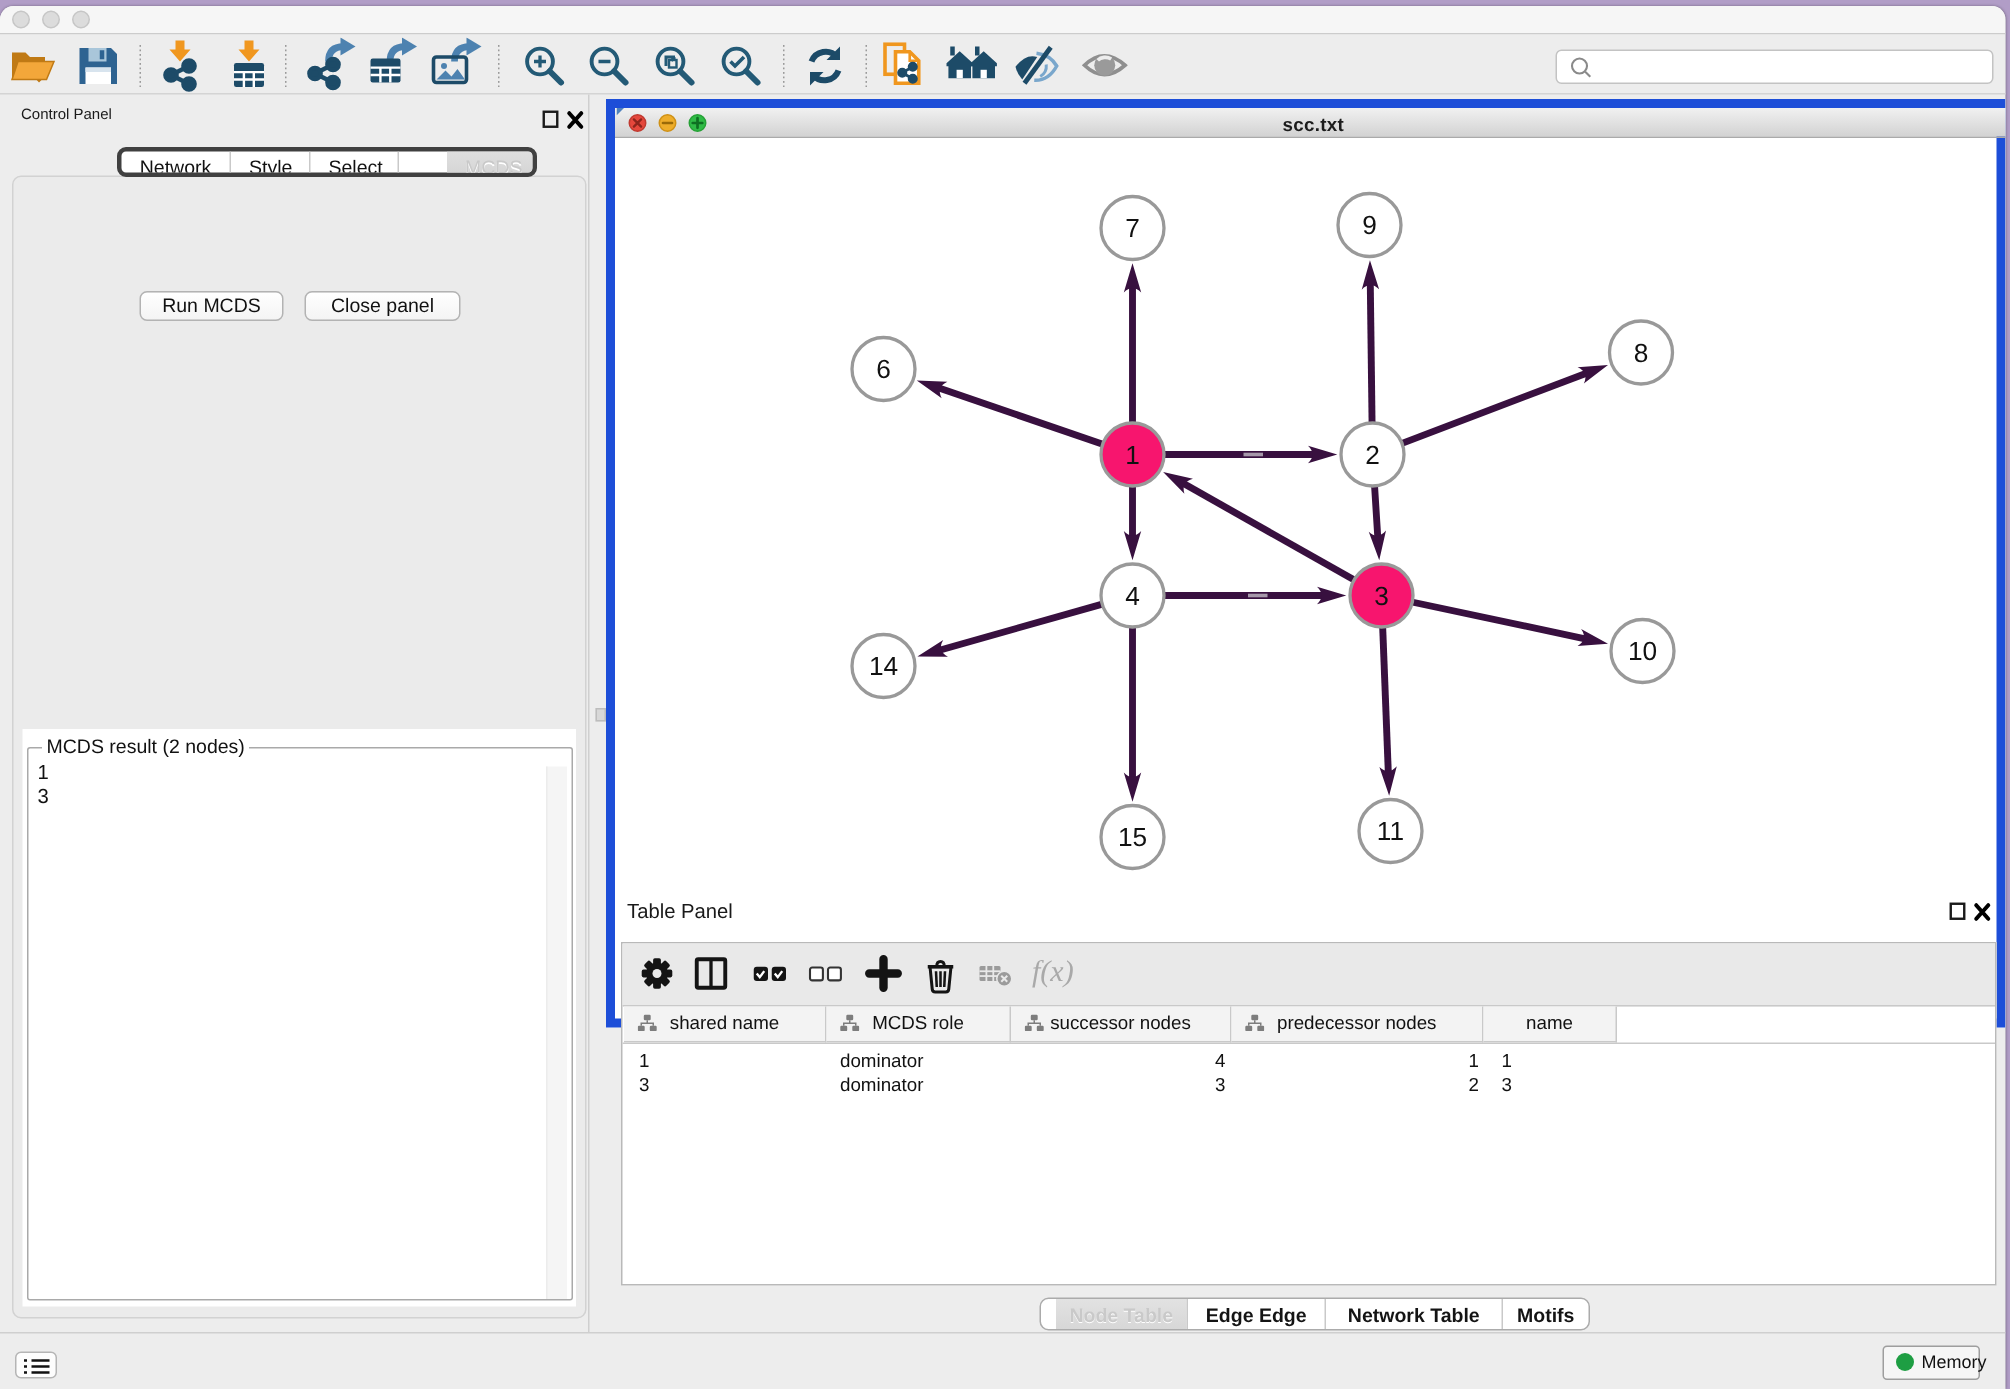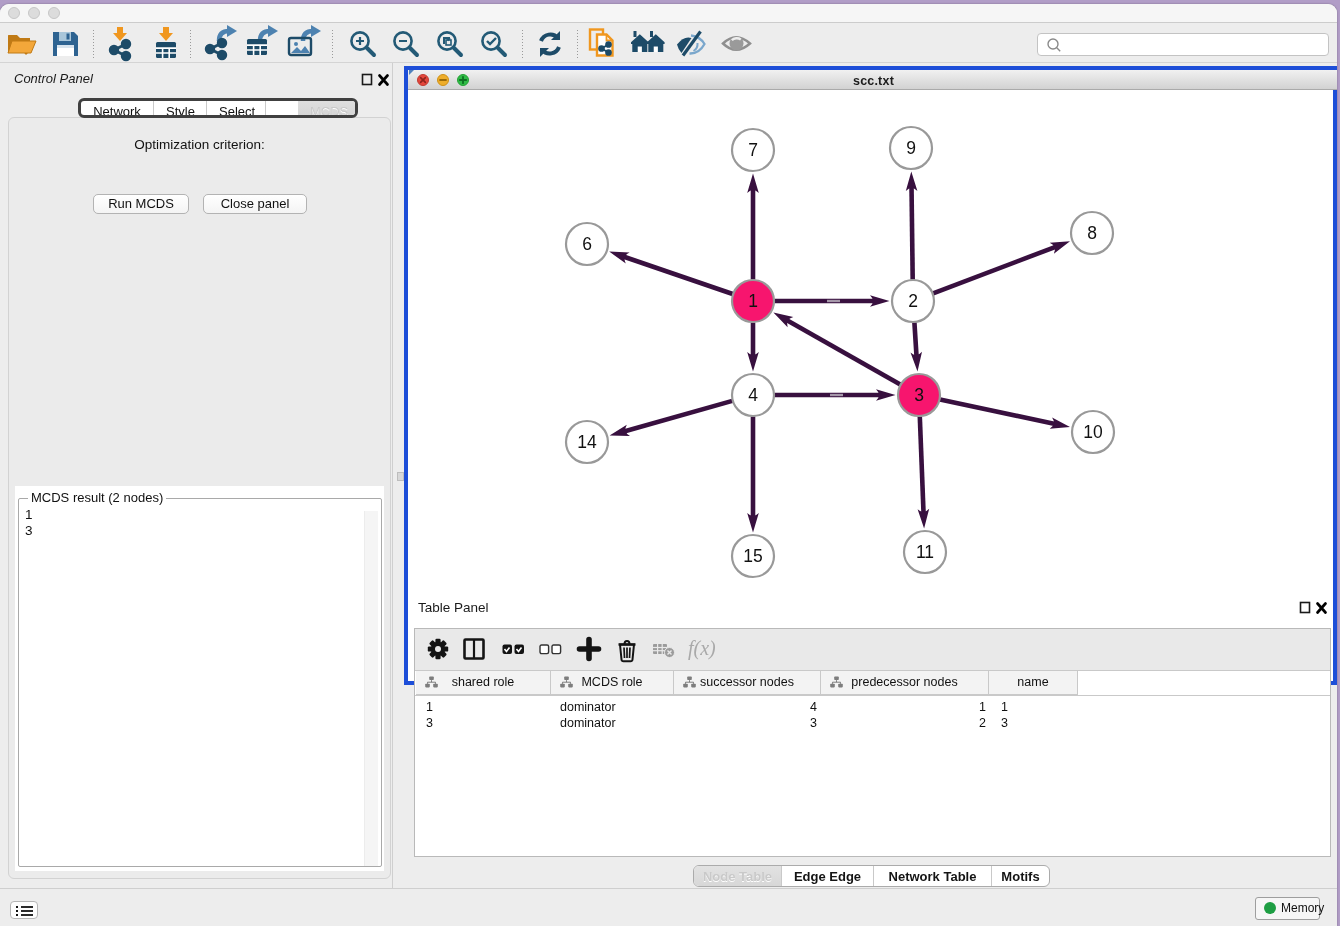--- a/index.html
+++ b/index.html
@@ -12,57 +12,57 @@
 
 .titlebar { position:absolute; left:0; top:4px; width:1337px; height:19px; background:#f6f6f6; border-bottom:1px solid #cccccc; }
 .tl { position:absolute; top:7px; width:12px; height:12px; border-radius:50%; background:#dcdcdc; border:1px solid #c6c6c6; }
 .wintitle { position:absolute; top:6px; left:0; width:1337px; text-align:center; font-size:13.5px; color:#9b9b9b; letter-spacing:.2px; }
 
 .toolbar { position:absolute; left:0; top:23px; width:1337px; height:40px; background:#ededed; border-bottom:1px solid #d4d4d4; }
 .tbi { position:absolute; top:29px; }
 .tsep { position:absolute; top:30px; width:1px; height:28px; background-image:linear-gradient(#9a9a9a 33%, rgba(0,0,0,0) 0%); background-size:1px 3px; }
 .search { position:absolute; left:1037px; top:33px; width:292px; height:23px; background:#fff; border:1px solid #c3c3c3; border-radius:4px; }
 
-.cp-title { position:absolute; left:14px; top:71px; font-size:13px; color:#1a1a1a;font-style:italic; }
+.cp-title { position:absolute; left:14px; top:71px; font-size:10px; color:#1a1a1a; }
 .cp-area { position:absolute; left:8px; top:117px; width:383px; height:762px; background:#ebebeb; border:1px solid #d2d2d2; border-radius:6px; }
 .tabs { position:absolute; left:78px; top:98px; height:20px; border:3px solid #404040; border-radius:6px; background:#fff; display:flex; overflow:hidden; }
 .tab { font-size:13px; color:#111; padding:2px 12px 0; border-right:1px solid #c9c9c9; height:20px; line-height:17px; text-align:center; }
 .tab:last-child { border-right:none; }
 .tab.sel { background:linear-gradient(#dfdfdf,#d2d2d2); color:#c9c9c9; text-shadow:0 1px 0 #ffffff; }
 .optlabel { position:absolute; left:8px; top:137px; width:383px; text-align:center; font-size:13.5px; color:#111; }
 .select { position:absolute; left:44px; top:160px; width:310px; height:19px; background:#fff; border:1px solid #b7b7b7; border-radius:4px; font-size:13px; color:#111; line-height:17px; padding-left:12px; }
 .btn { position:absolute; top:194px; height:20px; background:linear-gradient(#ffffff,#f4f4f4); border:1px solid #b3b3b3; border-radius:5px; font-size:13px; color:#111; text-align:center; line-height:18px; }
 .respanel { position:absolute; left:15px; top:486px; width:369px; height:385px; background:#fff; }
 .fieldset { position:absolute; left:3px; top:12px; width:364px; height:369px; border:1px solid #a9a9a9; border-radius:2px; }
 .legend { position:absolute; left:9px; top:-9px; background:#fff; padding:0 3px; font-size:13px; color:#111; }
 .scrolltrack { position:absolute; right:3px; top:12px; width:14px; height:355px; background:#f5f5f5; border-left:1px solid #ececec; }
 
 .vline { position:absolute; left:392px; top:63px; width:1px; height:825px; background:#cfcfcf; }
 .vhandle { position:absolute; left:397px; top:472px; width:7px; height:9px; background:#d8d8d8; border:1px solid #bdbdbd; }
 .hhandle { position:absolute; left:865px; top:589px; width:10px; height:4px; background:#d8d8d8; border:1px solid #c2c2c2; }
 
-.netframe { position:absolute; left:404px; top:66px; width:933px; height:619px; border:4px solid #1d4ed8; background:#fff; }
+.netframe { position:absolute; left:404px; top:66px; width:933px; height:619px; border:6px solid #1d4ed8; background:#fff; }
 .nettitle { position:absolute; left:0; top:0; width:931px; height:20px; background:linear-gradient(#f1f1f1,#d2d2d2); border-bottom:1px solid #aaaaaa; }
 .light { position:absolute; top:4px; width:12px; height:12px; border-radius:50%; }
 .light svg { position:absolute; left:0; top:0; display:block; }
 .netname { position:absolute; top:4px; left:0; width:931px; text-align:center; font-size:12.5px; color:#1c1c1c; font-weight:bold; letter-spacing:.2px; }
 .graph { position:absolute; left:0; top:21px; }
 
 .tp-title { position:absolute; left:418px; top:600px; font-size:13.5px; color:#1a1a1a; }
 .tp-box { position:absolute; left:414px; top:628px; width:917px; height:229px; border:1px solid #b9b9b9; background:#fff; }
 .tp-toolbar { position:absolute; left:0; top:0; width:915px; height:42px; background:#e9e9e9; border-bottom:1px solid #c9c9c9; }
 .tp-headline { position:absolute; left:0; top:66px; width:915px; height:1px; background:#c9c9c9; }
 .th { position:absolute; top:42px; height:24px; background:#f3f3f3; border-right:1px solid #c9c9c9; border-bottom:1px solid #c9c9c9; font-size:12.5px; color:#111; text-align:center; line-height:23px; white-space:nowrap; }
 .treeicon { position:absolute; top:6px; }
 .cell { position:absolute; font-size:12.5px; color:#111; height:16px; line-height:16px; }
 
 .btabs { position:absolute; left:693px; top:865px; height:22px; border:1px solid #ababab; border-radius:6px; background:#fff; display:flex; overflow:hidden; }
 .btab { font-size:13px; font-weight:bold; color:#141414; padding-top:3px; border-right:1px solid #c9c9c9; height:22px; text-align:center; white-space:nowrap; }
 .btab:last-child { border-right:none; }
-.btab.sel { background:linear-gradient(#e2e2e2,#d6d6d6); color:#c9c9c9; text-shadow:0 1px 0 #fff; }
+.btab.sel { background:linear-gradient(#e2e2e2,#d6d6d6); color:#c9c9c9; text-shadow:0 1px 0 #fff;margin-left:10px; }
 
 .statusline { position:absolute; left:0; top:888px; width:1337px; height:1px; background:#cfcfcf; }
 .listbtn { position:absolute; left:10px; top:901px; width:28px; height:18px; background:#fdfdfd; border:1px solid #b5b5b5; border-radius:4px; }
 .membtn { position:absolute; left:1255px; top:897px; width:65px; height:23px; background:#f6f6f6; border:1px solid #9e9e9e; border-radius:3px; font-size:12.5px; color:#111; line-height:21px; white-space:nowrap; }
 </style>
 </head>
 <body>
 <div class="screen">
  <div class="app">
       <div class="co">
@@ -209,21 +209,20 @@
           <rect x="2.5" y="2.5" width="9" height="10" fill="none" stroke="#1a1a1a" stroke-width="1.6"></rect>
           <path d="M19.5,3.5 L27.5,12.5 M27.5,3.5 L19.5,12.5" stroke="#000" stroke-width="2.7" stroke-linecap="round"></path>
         </svg>
   <div class="cp-area"></div>
   <div class="tabs">
    <div class="tab" style="width:73px;">Network</div>
    <div class="tab" style="width:53px;">Style</div>
    <div class="tab" style="width:59px;">Select</div>
    <div class="tab sel" style="width:57px;margin-left:32px;">MCDS</div>
   </div>
-  <div class="optlabel">Optimization criterion:</div>
   <div class="btn" style="left:93px;width:96px;">Run MCDS</div>
   <div class="btn" style="left:203px;width:104px;">Close panel</div>
   <div class="respanel">
     <div class="fieldset">
             <div class="legend">MCDS result (2 nodes)</div>
       <div style="position:absolute;left:6px;top:8px;font-size:13.5px;color:#111;line-height:16px;">1<br>3</div>
       <div class="scrolltrack"></div>
     </div>
   </div>
 
@@ -376,21 +375,21 @@
 <g stroke="#e9e9e9" stroke-width="1.2">
               <line x1="3" y1="11.5" x2="17" y2="11.5"></line>
               <line x1="3" y1="14.7" x2="17" y2="14.7"></line>
               <line x1="7.6" y1="8" x2="7.6" y2="18"></line>
               <line x1="12.2" y1="8" x2="12.2" y2="18"></line>
             </g>
 <circle cx="19.5" cy="16.5" r="5" fill="#9b9b9b" stroke="#e9e9e9" stroke-width="1"></circle>
 <path d="M17.5,14.5 l4,4 m0,-4 l-4,4" stroke="#e9e9e9" stroke-width="1.4"></path>
           </svg>
     <div class="abs" style="left:273px;top:8px;font-family:'Liberation Serif',serif;font-style:italic;font-size:20px;color:#a9a9a9;">f(x)</div>
-    <div class="th" style="left:1px;width:135px;">shared role</div>
+    <div class="th" style="left:1px;width:135px;">shared name</div>
     <svg class="treeicon" style="left:10px;top:47px" width="13" height="12" viewBox="0 0 13 12">
 <g fill="#7d7d7d">
               <rect x="4.2" y="0.5" width="4.6" height="3.6" rx="0.8"></rect>
               <rect x="0.2" y="7.8" width="4.6" height="3.6" rx="0.8"></rect>
               <rect x="8.2" y="7.8" width="4.6" height="3.6" rx="0.8"></rect>
             </g>
 <path d="M6.5,4.2 v2 M2.5,7.8 v-1.6 h8 v1.6" fill="none" stroke="#7d7d7d" stroke-width="1"></path>
           </svg>
     <div class="th" style="left:136px;width:123px;">MCDS role</div>
     <svg class="treeicon" style="left:145px;top:47px" width="13" height="12" viewBox="0 0 13 12">

